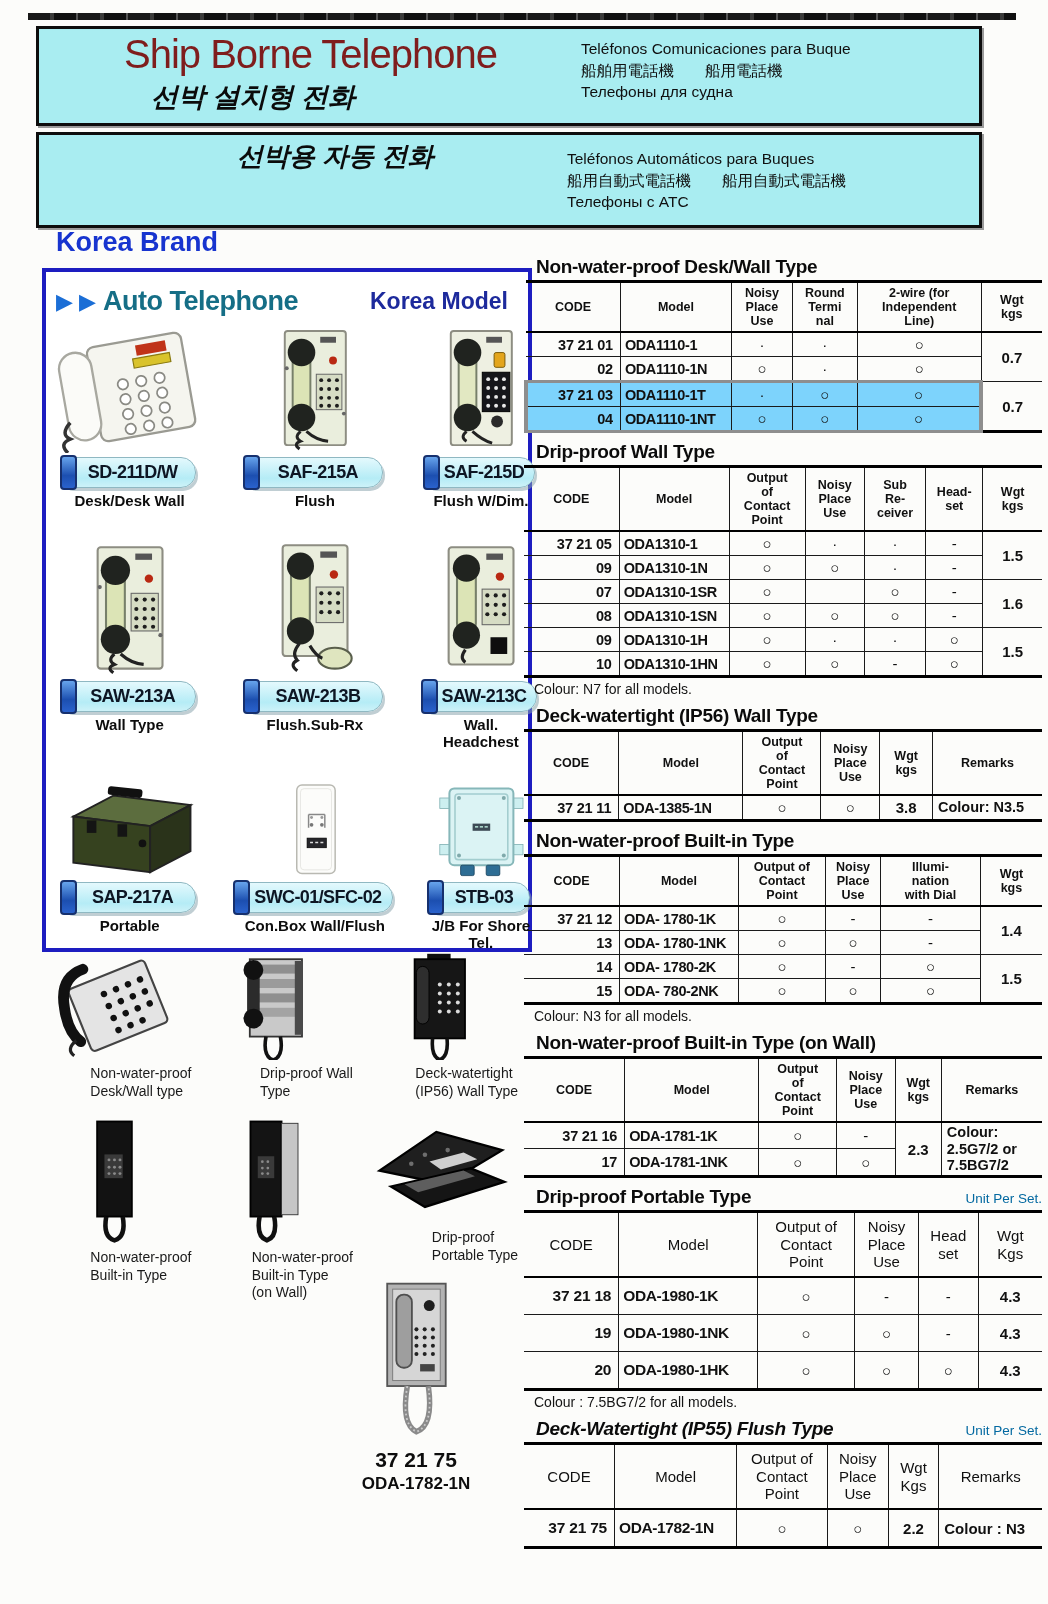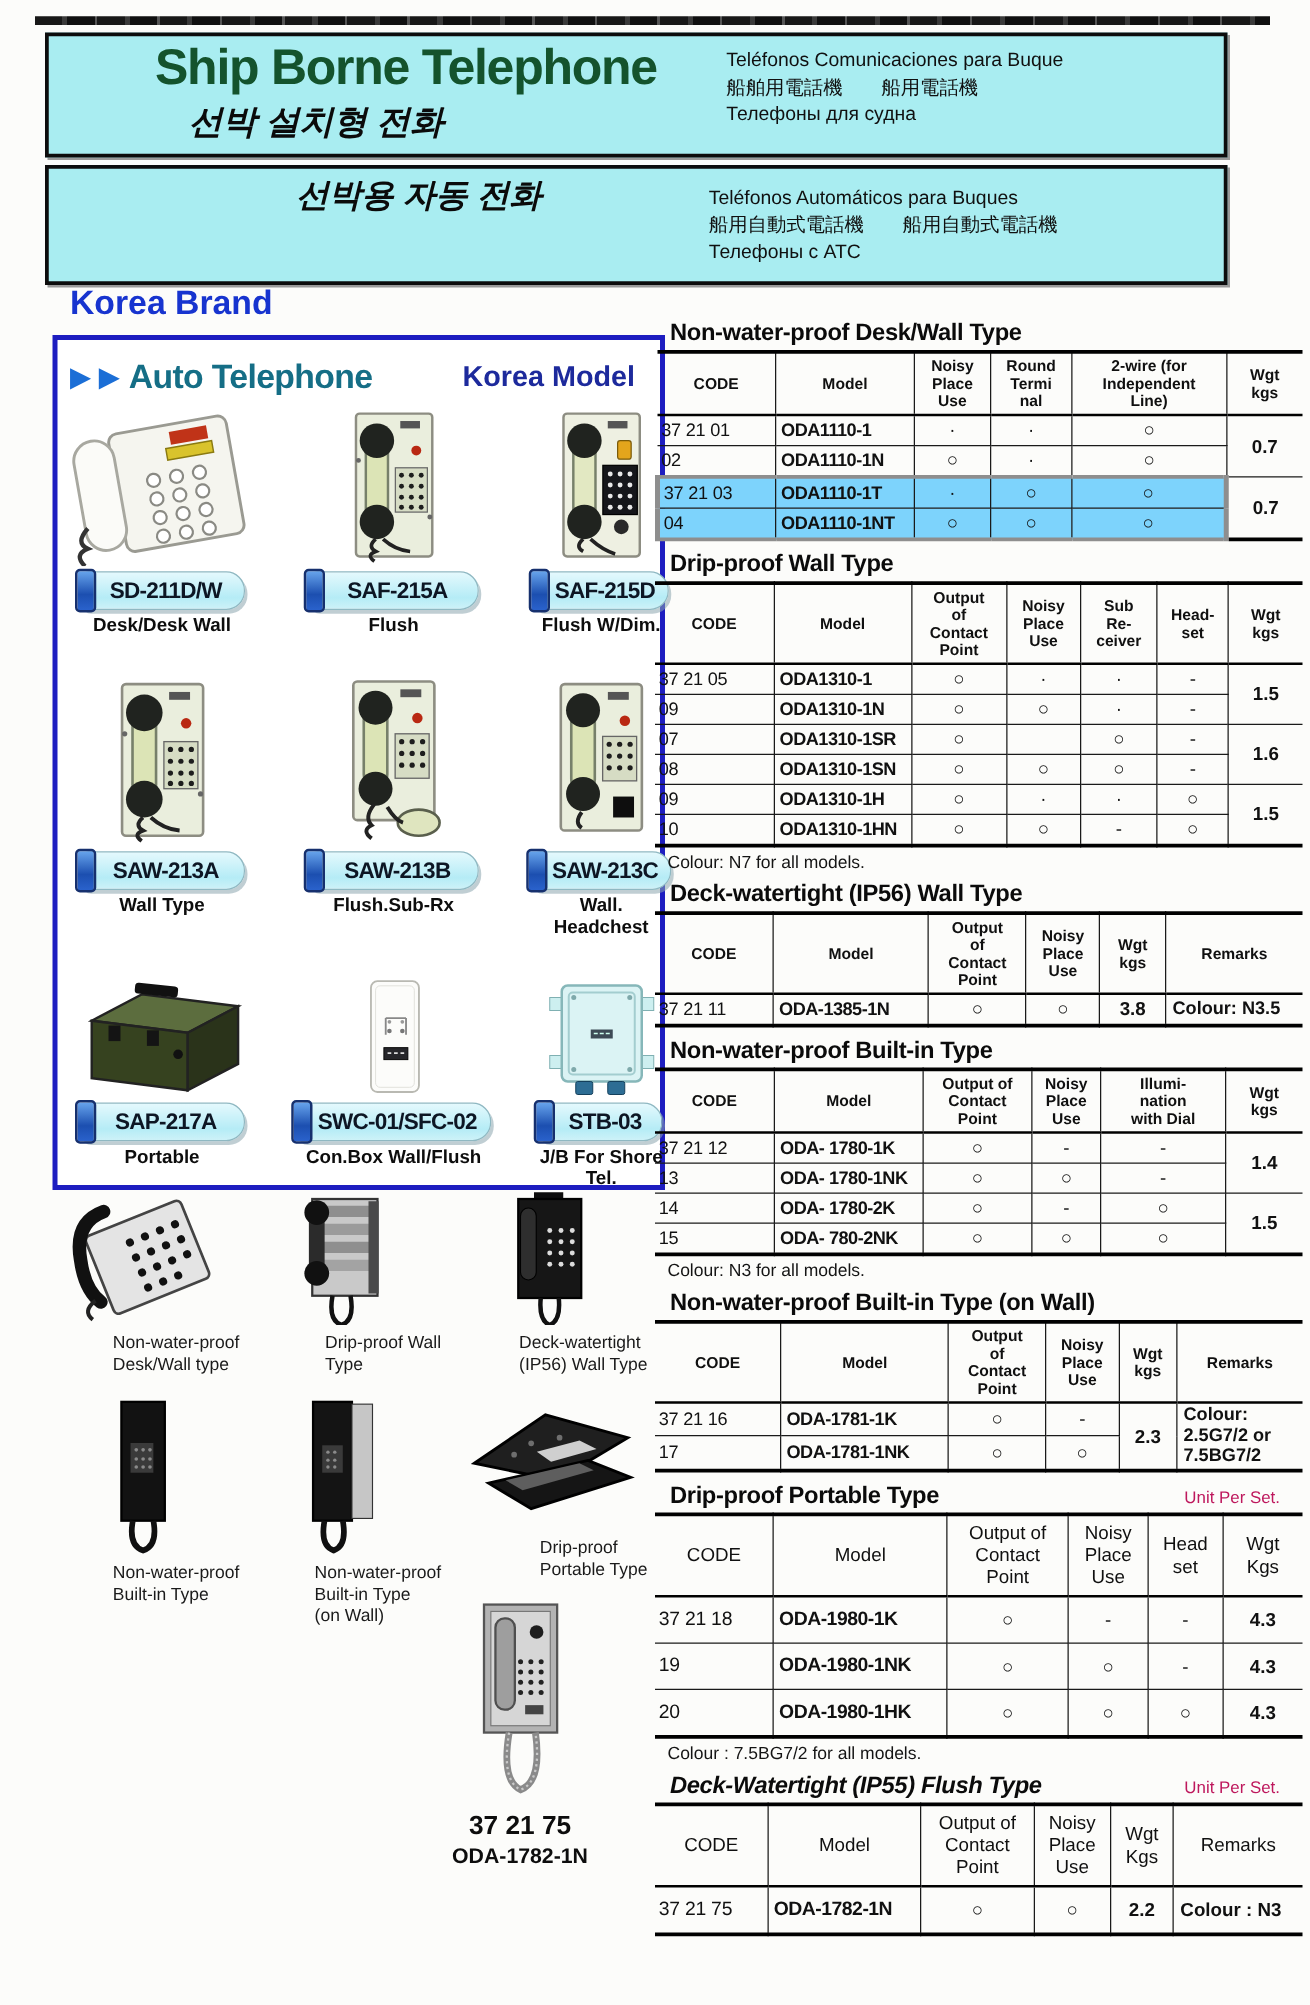--- a/index.html
+++ b/index.html
@@ -6,21 +6,21 @@
   body{width:1048px;height:1604px;position:relative;background:#fcfcfa;
        font-family:"Liberation Sans", sans-serif;color:#111;overflow:hidden;}
   
   .edge-bar{position:absolute;top:13px;left:28px;width:988px;height:7px;
     background:repeating-linear-gradient(90deg,#181818 0 22px,#3a3a3a 22px 26px,#101010 26px 48px,#555 48px 50px);}
   
   .hdr-box{position:absolute;left:36px;width:940px;background:#a9edf1;
     border:3px solid #0d0d0d;box-shadow:2px 2px 0 #9a9a9a;}
   #hdr1{top:26px;height:94px;}
   #hdr2{top:132px;height:90px;}
-  .hdr-title1{font-size:40px;font-weight:700;letter-spacing:-1px;margin:3px 0 0 85px;color:#14532d;}
+  .hdr-title1{font-size:40px;font-weight:400;letter-spacing:-1px;margin:3px 0 0 85px;color:#7f1d1d;}
   .hdr-kr1{font-size:27px;font-weight:800;font-style:italic;margin:2px 0 0 112px;color:#0b0b0b;}
   .hdr-title2{font-size:31px;font-weight:800;letter-spacing:-0.5px;margin:8px 0 0 152px;color:#6e1510;}
   .hdr-kr2{font-size:26px;font-weight:800;font-style:italic;margin:4px 0 0 198px;color:#0b0b0b;}
   .hdr-right{position:absolute;top:9px;font-size:15.5px;line-height:1.4;color:#101010;white-space:pre-line;}
   #hdr1 .hdr-right{left:542px;}
   #hdr2 .hdr-right{left:528px;top:13px;}
   
   #brand-title{position:absolute;left:56px;top:227px;font-size:27px;font-weight:800;color:#1734cf;}
   #blue-box{position:absolute;left:42px;top:268px;width:466px;height:668px;
     border:4px solid #1d1dc0;background:#ffffff;padding:4px 8px;}
@@ -50,30 +50,30 @@
   
   #bottom-phone{position:absolute;left:326px;top:1280px;width:180px;text-align:center;}
   #bottom-phone .bp-code{font-size:21px;font-weight:800;margin-top:4px;color:#0d0d0d;}
   #bottom-phone .bp-model{font-size:17px;font-weight:600;margin-top:2px;color:#0d0d0d;}
   
   #tables{position:absolute;left:524px;top:254px;width:518px;}
   .tsec{margin-bottom:6px;}
   .trow{display:flex;align-items:baseline;justify-content:space-between;}
   .ttl{font-size:19px;font-weight:800;margin:2px 0 2px 12px;color:#0b0b0b;letter-spacing:-0.3px;}
   .ttl.it{font-style:italic;}
-  .unit{font-size:13.5px;color:#be185d;margin-right:18px;}
+  .unit{font-size:13.5px;color:#0369a1;margin-right:0;}
   table{width:100%;border-collapse:collapse;table-layout:fixed;
     border-top:3px solid #000;border-bottom:3px solid #000;}
   th{font-size:12.5px;line-height:1.12;font-weight:600;padding:3px 1px;border:1px solid #1a1a1a;
      white-space:pre-line;text-align:center;vertical-align:middle;color:#101010;}
   thead tr th{border-bottom:2px solid #000;}
   td{font-size:14px;padding:1px 3px;border:1px solid #1a1a1a;height:21px;vertical-align:middle;}
   th:first-child,td:first-child{border-left:none;}
   th:last-child,td:last-child{border-right:none;}
-  .c-code{font-weight:400;padding-right:7px;font-size:14.5px;letter-spacing:-0.2px;margin-top:46px;}
+  .c-code{text-align:right;font-weight:700;padding-right:7px;font-size:14.5px;letter-spacing:-0.2px;margin-top:46px;}
   .c-model{text-align:left;font-weight:600;padding-left:4px;font-size:14.5px;letter-spacing:-0.4px;}
   .c-ctr{text-align:center;font-size:15px;}
   .c-wgt{text-align:center;font-weight:700;font-size:15px;}
   .c-rem{text-align:left;font-weight:600;padding-left:5px;font-size:14.5px;white-space:pre-line;line-height:1.15;}
   .foot{font-size:14px;margin:3px 0 3px 10px;font-weight:500;color:#141414;}
   
   tr.hl td:nth-child(-n+5){background:#7dd3fc;}
   tr.hl td:first-child{border-left:4px solid #8e8e8e;}
   tr.hl td:nth-child(5){border-right:4px solid #8e8e8e;}
   tr.hl-top td:nth-child(-n+5){border-top:3px solid #8e8e8e;}

